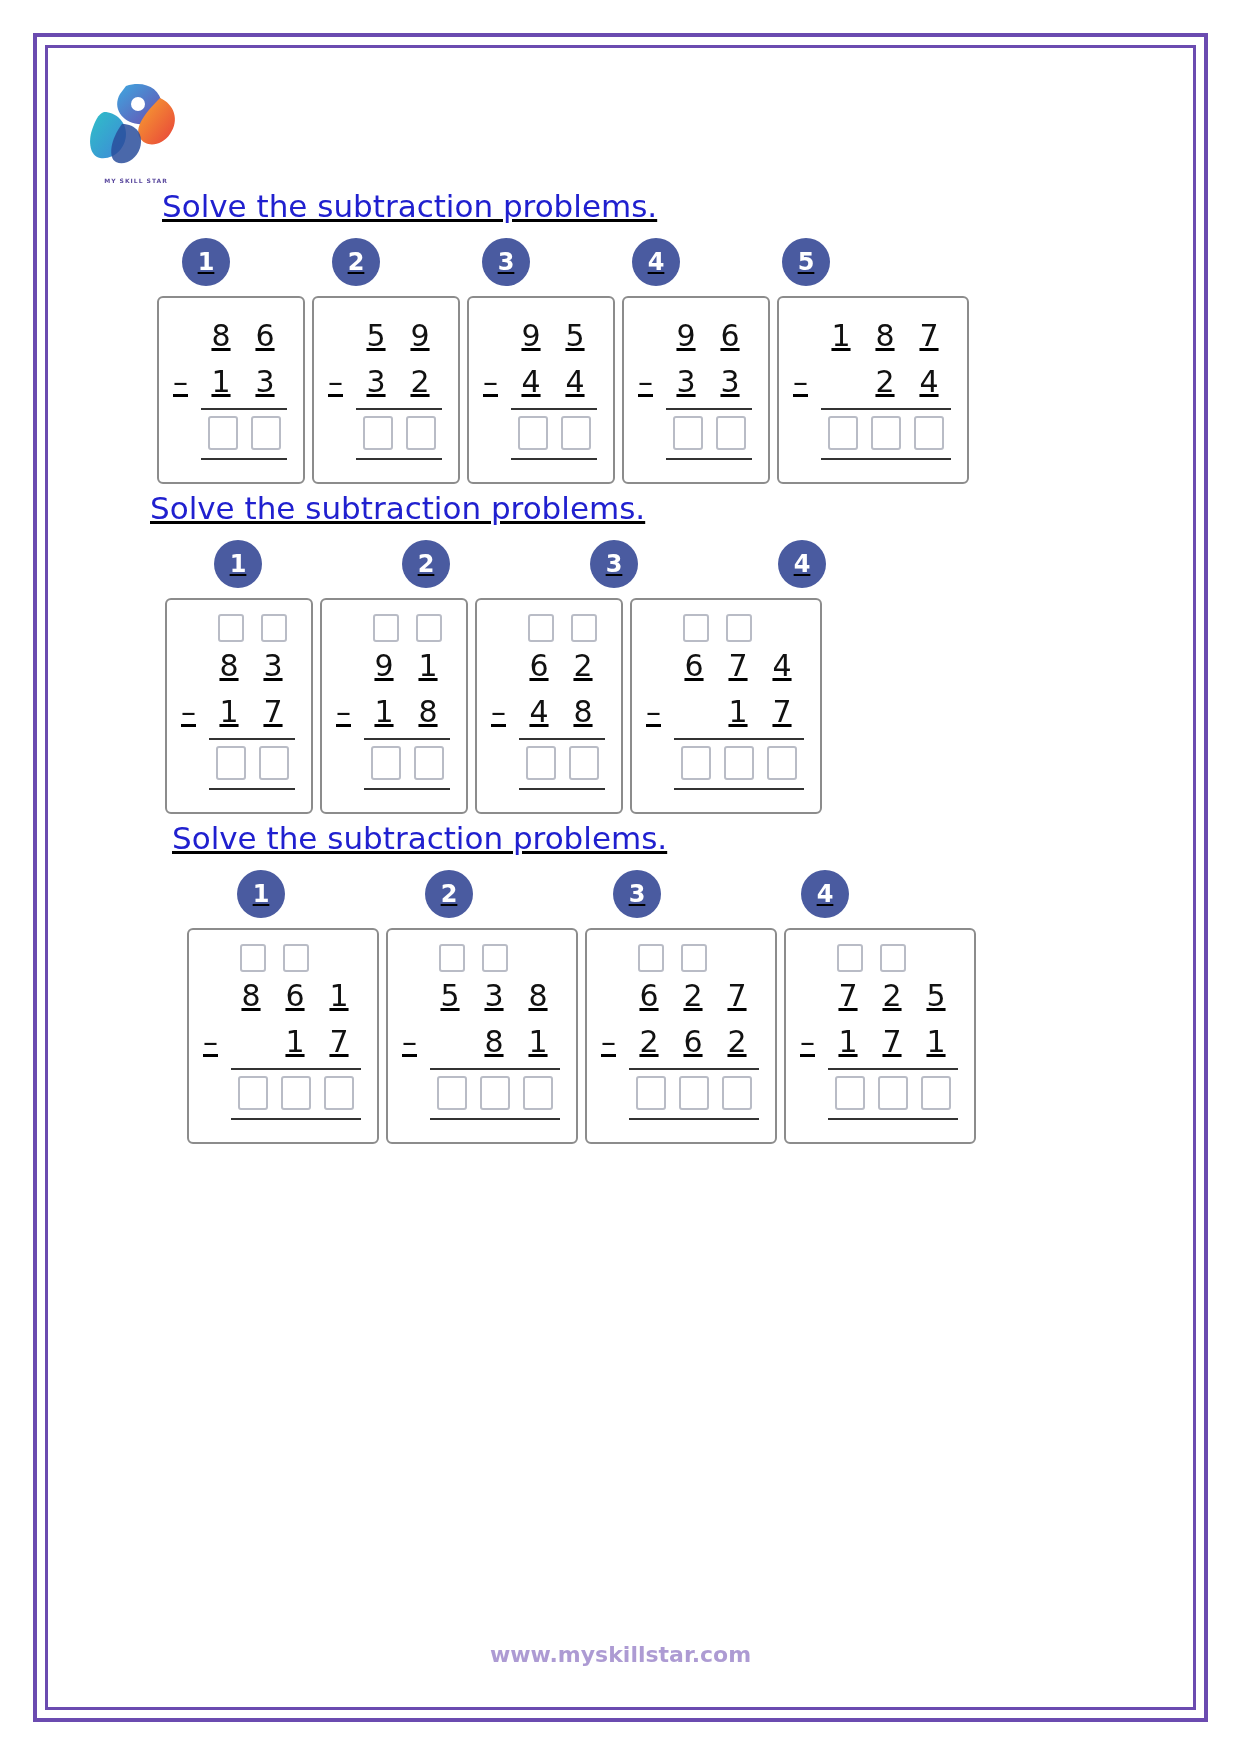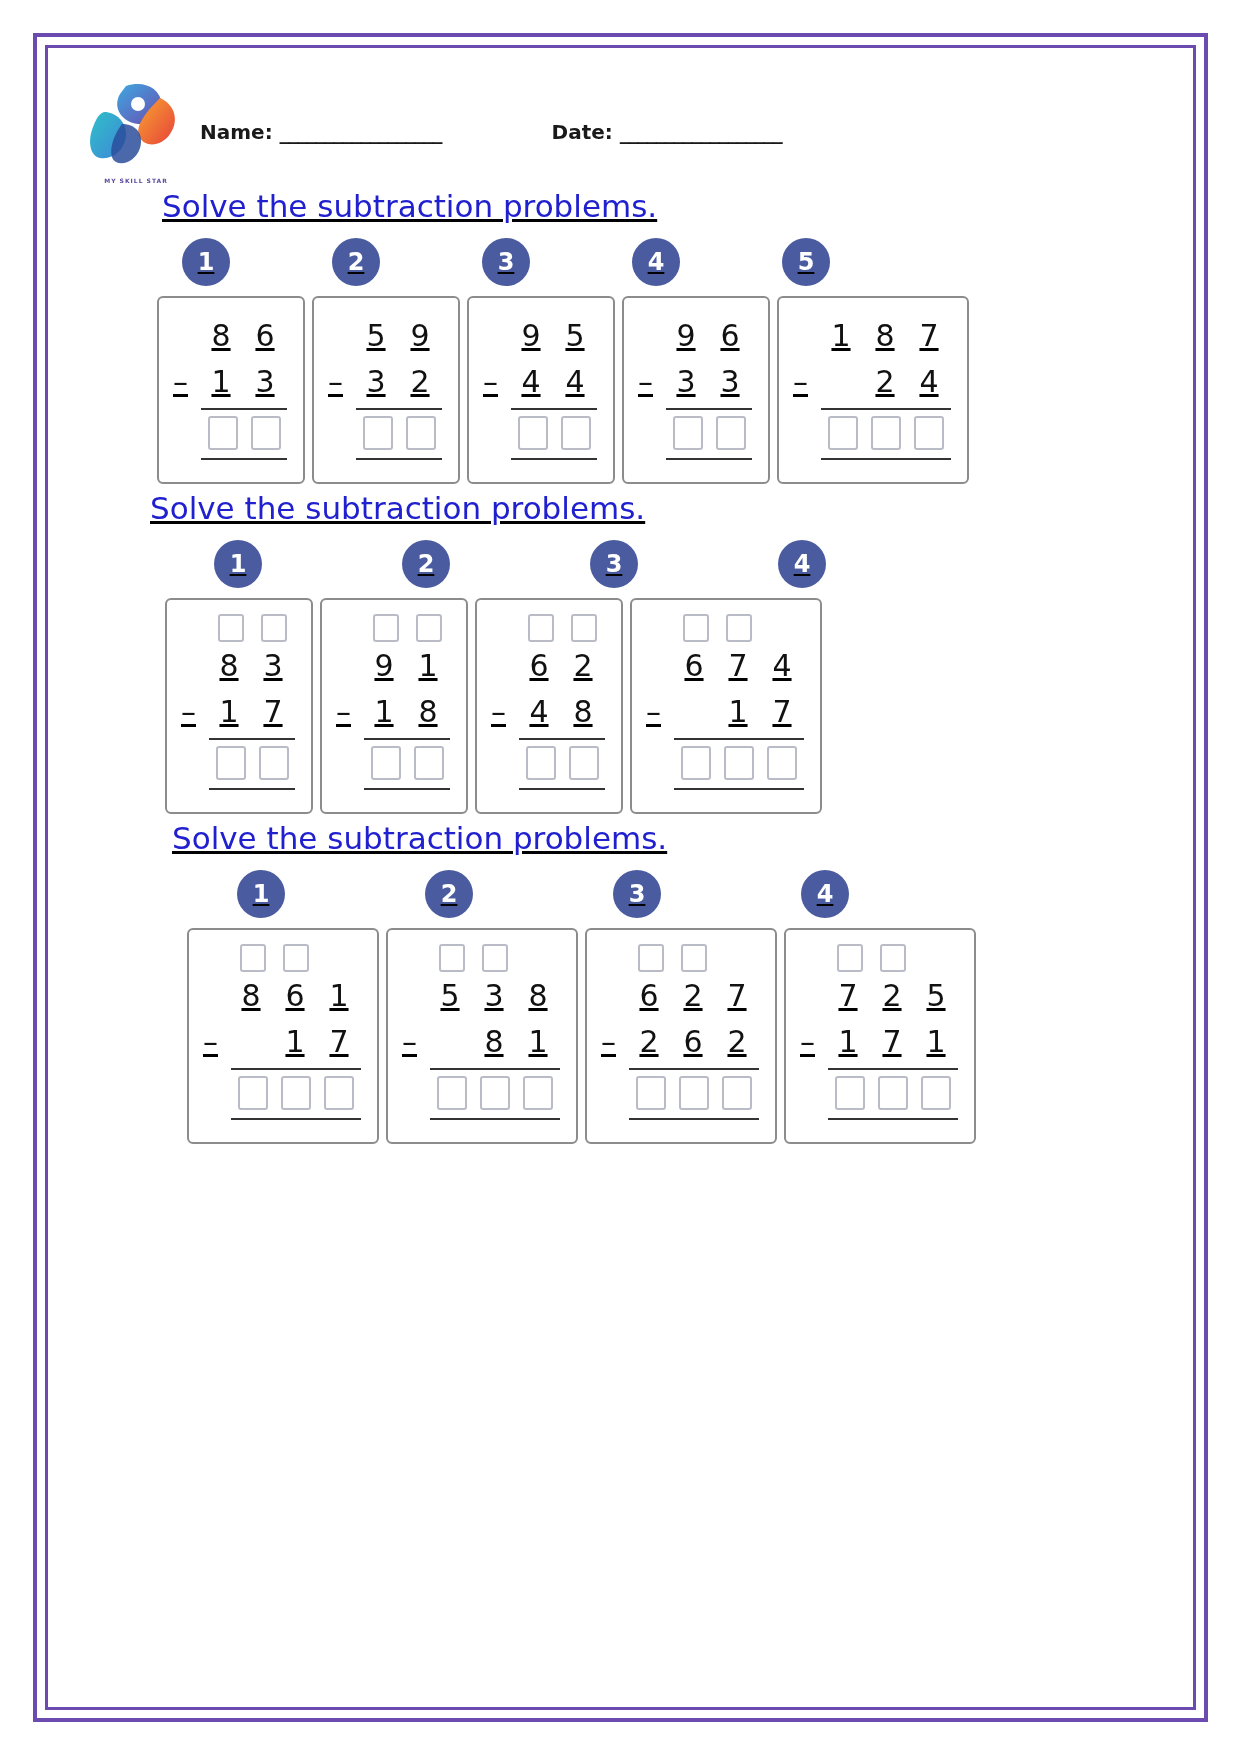--- a/index.html
+++ b/index.html
@@ -227,30 +227,20 @@
           </defs>
           <path d="M44 8 C62 2 78 10 80 26 C82 40 70 48 56 46 C40 44 30 30 38 16 Z" fill="url(#g1)"></path>
           <path d="M78 20 C92 26 98 42 88 56 C80 68 64 70 58 60 C52 50 62 36 78 20 Z" fill="url(#g2)"></path>
           <path d="M22 34 C34 34 44 44 44 56 C44 70 32 82 18 80 C8 78 6 64 10 52 C13 43 16 36 22 34 Z" fill="url(#g3)"></path>
           <path d="M40 46 C54 46 62 56 58 70 C54 82 42 88 34 84 C26 80 28 62 40 46 Z" fill="#2a4e9b" opacity="0.85"></path>
           <circle cx="56" cy="26" r="7" fill="#ffffff"></circle>
         </svg>
         <div class="logo-text">MY SKILL STAR</div>
       </div>
 
-      <div class="name-date">
-        <div class="field field-name">
-          <span>Name:</span>
-          <span class="line">__________________</span>
-        </div>
-        <div class="field field-date">
-          <span>Date:</span>
-          <span class="line">__________________</span>
-        </div>
-      </div>
     </div>
 
     <div id="sections-host">
         <div class="section section-1">
           <div class="section-title" style="margin-left: 100px;">Solve the subtraction problems.</div>
           <div class="badges" style="margin-left: 120px;">
             <div class="badge">1</div>
             <div class="badge" style="margin-left: 102px;">2</div>
             <div class="badge" style="margin-left: 102px;">3</div>
             <div class="badge" style="margin-left: 102px;">4</div>
@@ -713,14 +703,15 @@
                 <div class="boxcell">
                   <div class="box"></div>
                 </div>
               </div>
               <div class="rule" style="margin-left: 26px; margin-top: 8px;"></div>
             </div>
           </div>
         </div>
       </div>
 
+    <div class="footer">www.myskillstar.com</div>
   </div>
 </div>
 
 </body></html>

